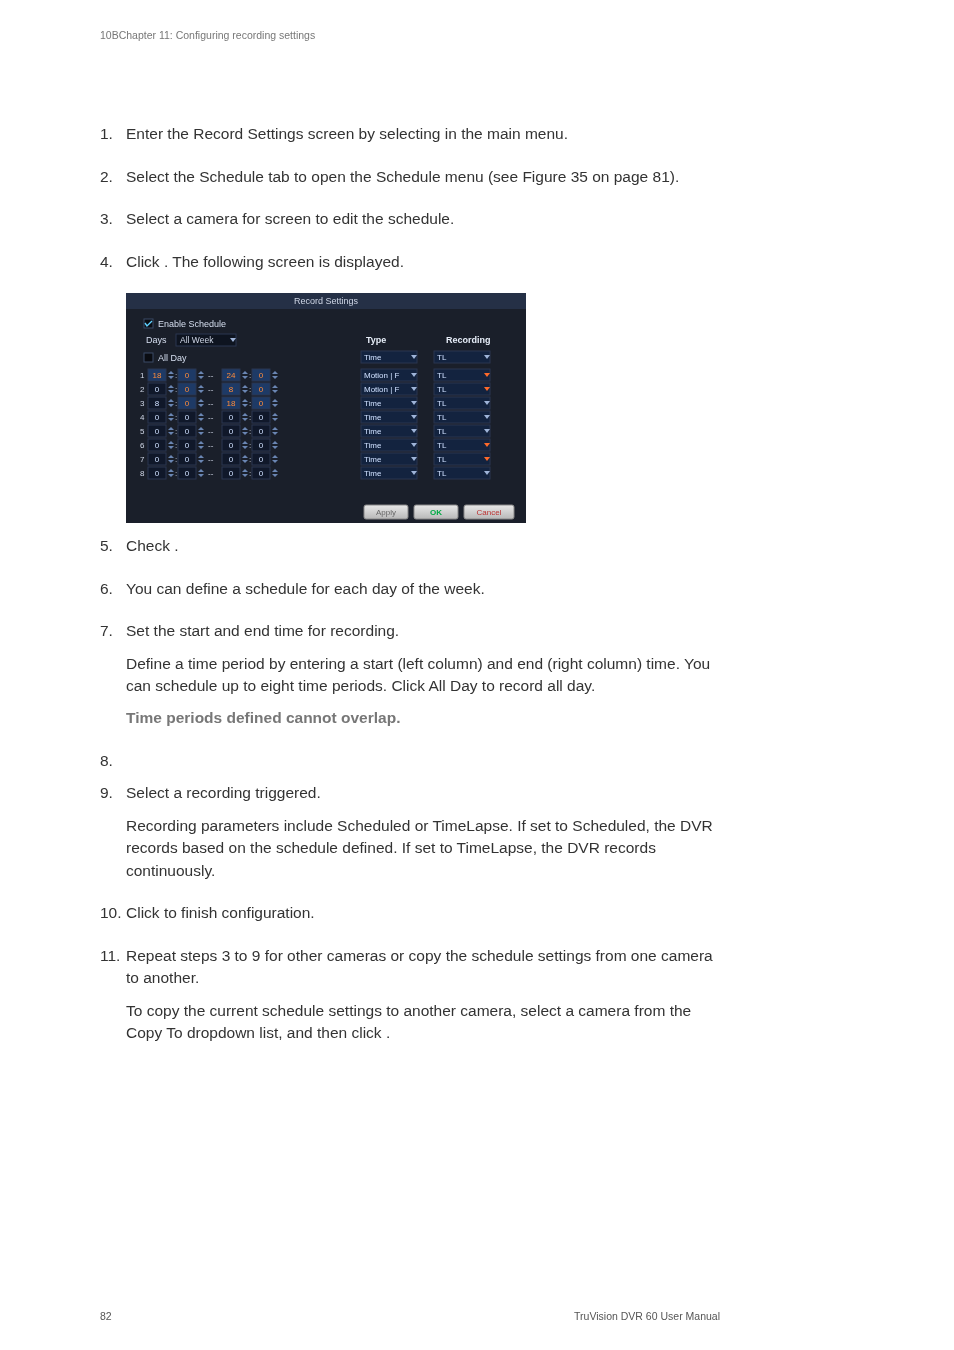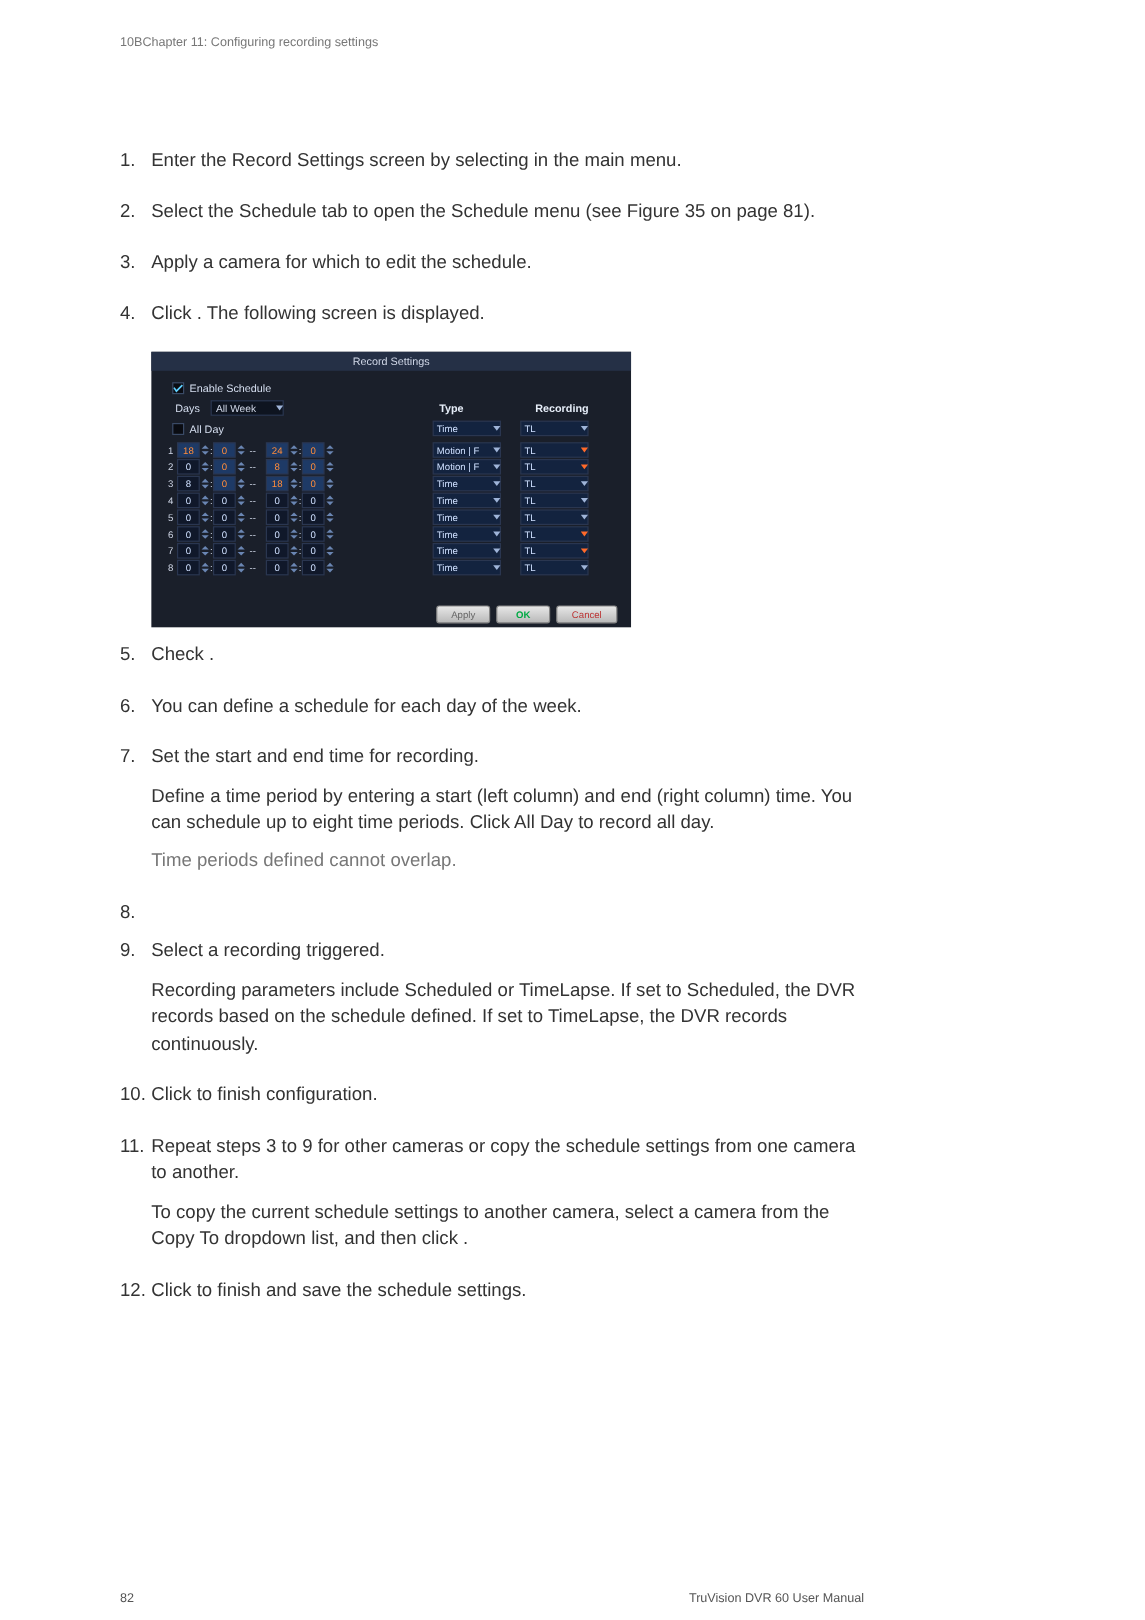--- a/index.html
+++ b/index.html
@@ -33,29 +33,29 @@
     margin-bottom: 10px;
   }
   ol.steps > li > .num {
     min-width: 26px;
     color: #333;
   }
   ol.steps > li > .body {
     flex: 1;
   }
   .body p { margin: 0 0 10px 0; }
-  .note-label { font-weight: normal; }
+  .note-label { font-weight: bold; }
   .screenshot {
     margin: 10px 0 12px 26px;
     width: 400px;
   }
   .screenshot svg { display:block; }
   .footer {
     position: absolute;
-    bottom: 10px;
+    bottom: 26px;
     left: 100px;
     right: 100px;
     display: flex;
     justify-content: space-between;
     font-size: 10.5px;
     color: #555;
     align-items: flex-end;
   }
 </style>
 </head>
@@ -75,21 +75,21 @@
     <li>
         <span class="num">2.</span>
       <div class="body">
           <p>Select the Schedule tab to open the Schedule menu (see Figure 35 on page 81).</p>
         </div>
       </li>
 
     <li>
         <span class="num">3.</span>
       <div class="body">
-          <p>Apply a camera for which to edit the schedule.</p>
+          <p>Select a camera for screen to edit the schedule.</p>
         </div>
       </li>
 
     <li>
         <span class="num">4.</span>
       <div class="body">
           <p>Click      . The following screen is displayed.</p>
         </div>
       </li>
   </ol>
@@ -412,25 +412,19 @@
       </li>
 
     <li>
         <span class="num">11.</span>
       <div class="body">
         <p>Repeat steps 3 to 9 for other cameras or copy the schedule settings from one camera to another.</p>
         <p>To copy the current schedule settings to another camera, select a camera from the Copy To dropdown list, and then click         .</p>
       </div>
       </li>
 
-    <li>
-        <span class="num">12.</span>
-      <div class="body">
-          <p>Click       to finish and save the schedule settings.</p>
-        </div>
-      </li>
   </ol>
 
   <div class="footer">
     <span>82</span>
     <span>TruVision DVR 60 User Manual</span>
   </div>
 </div>
 
 </body></html>

